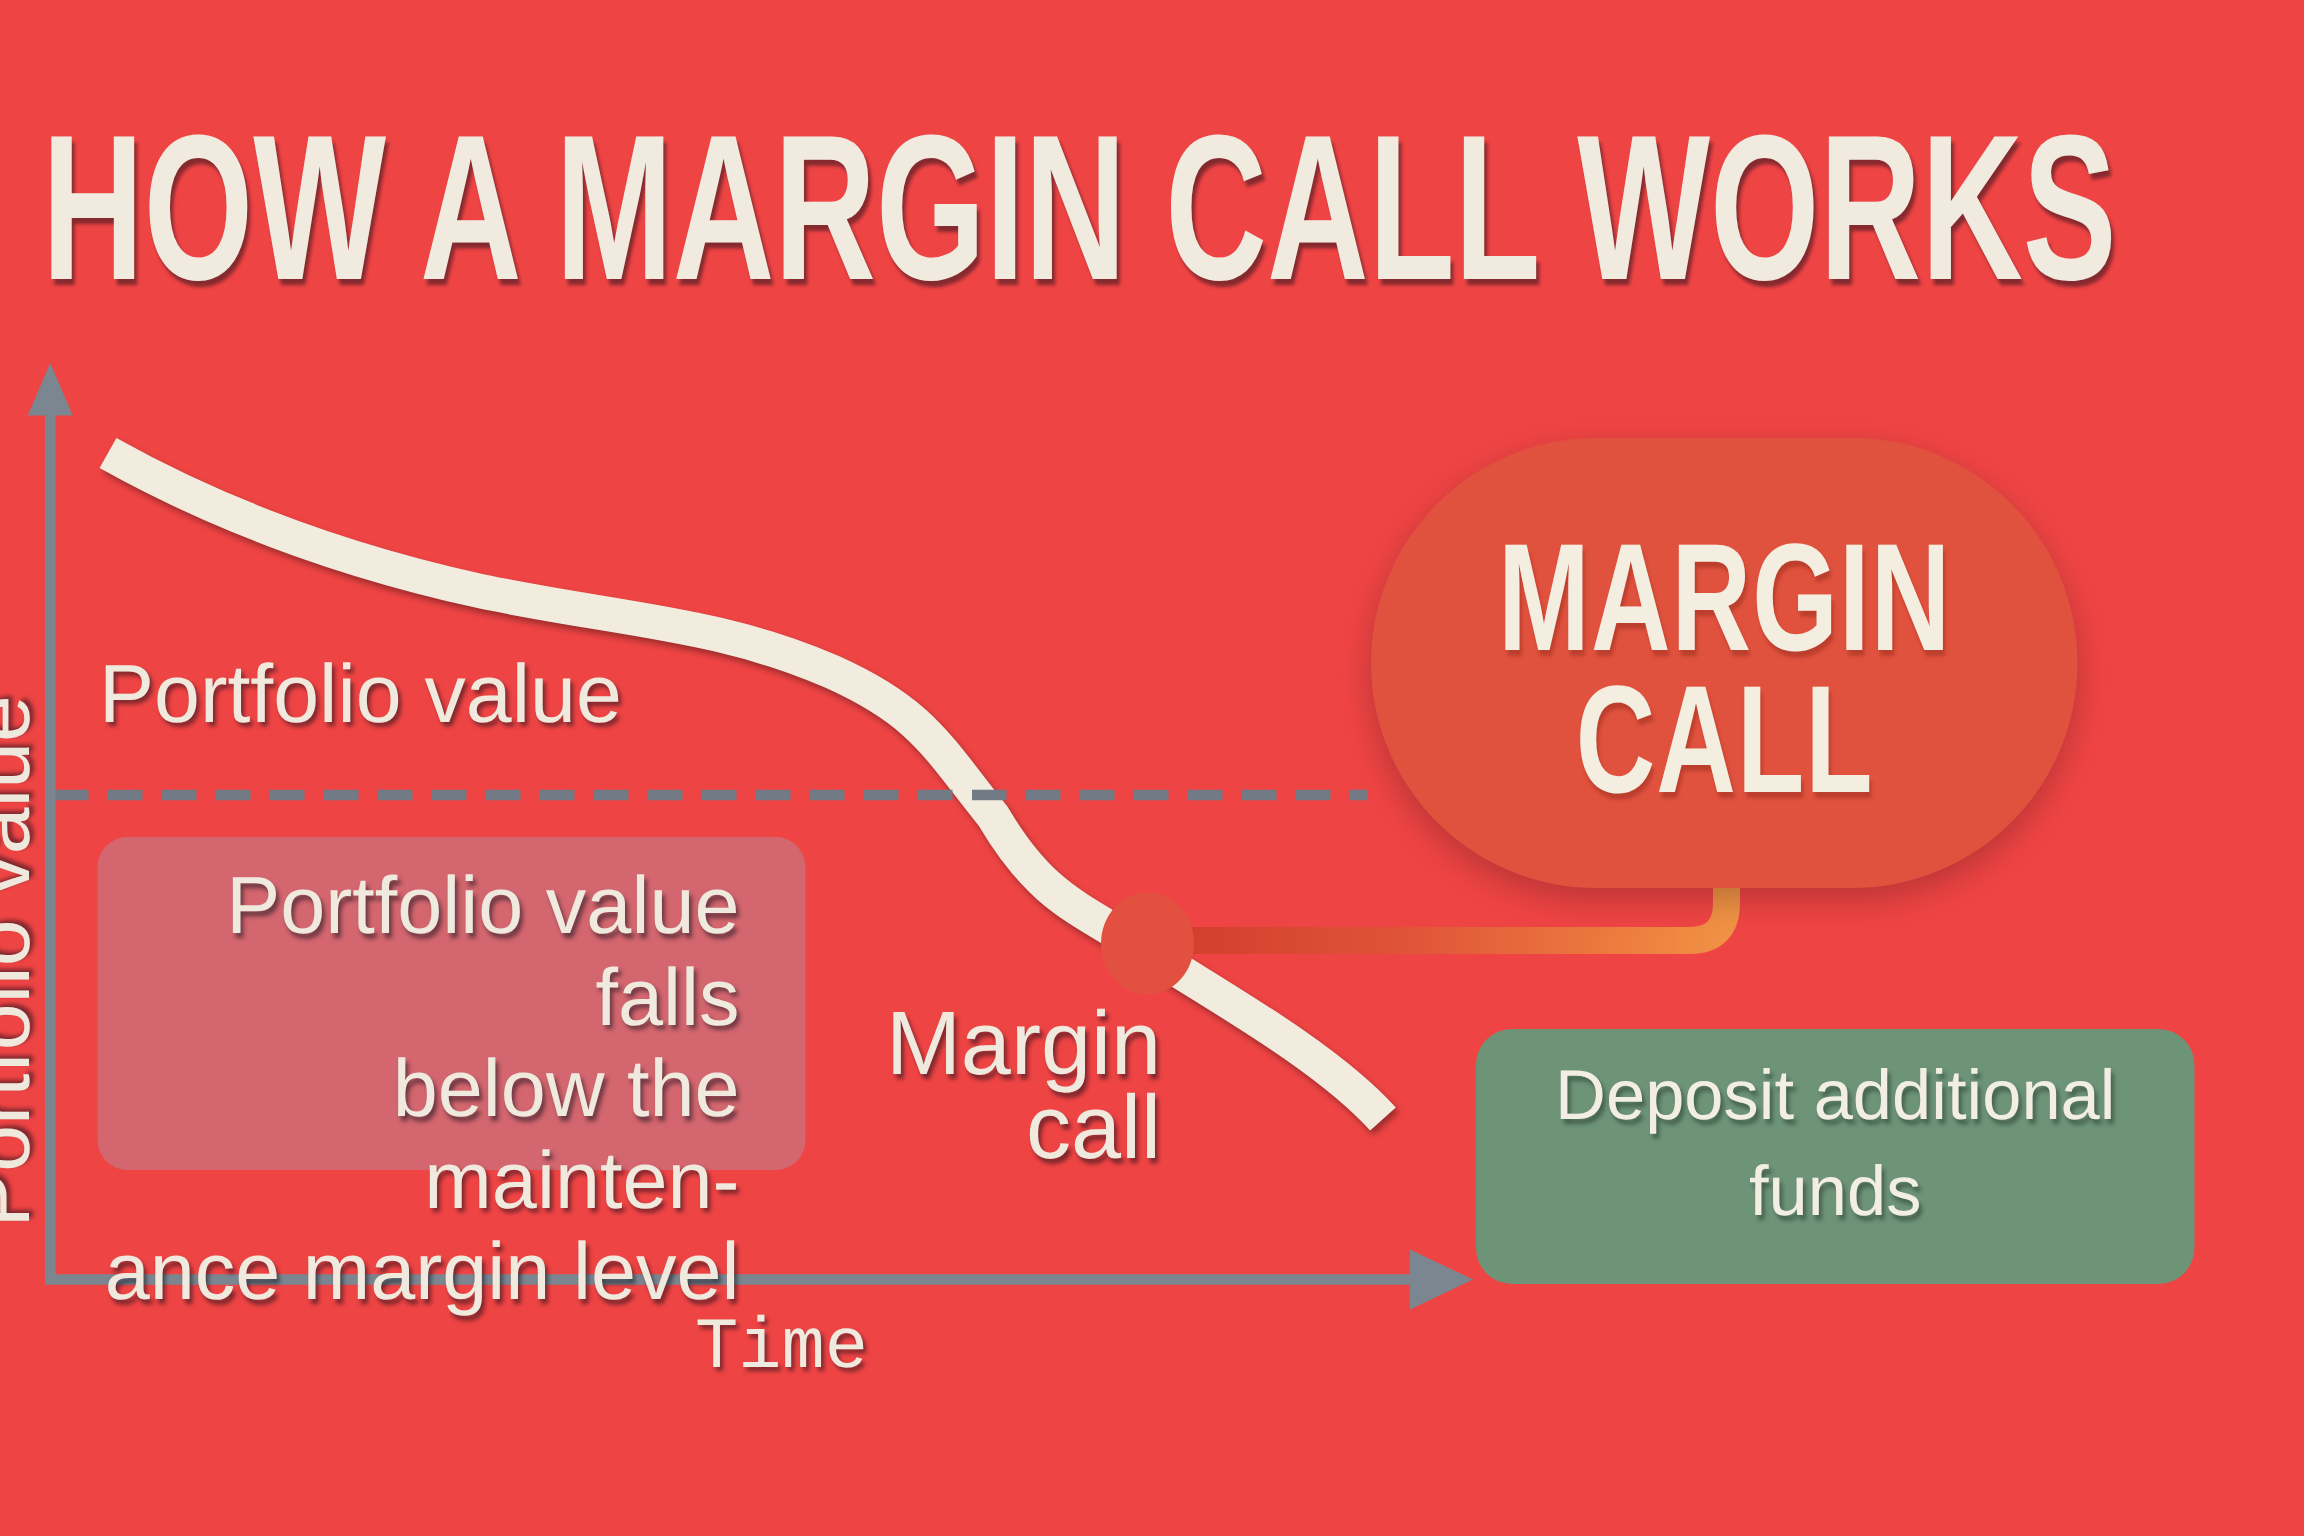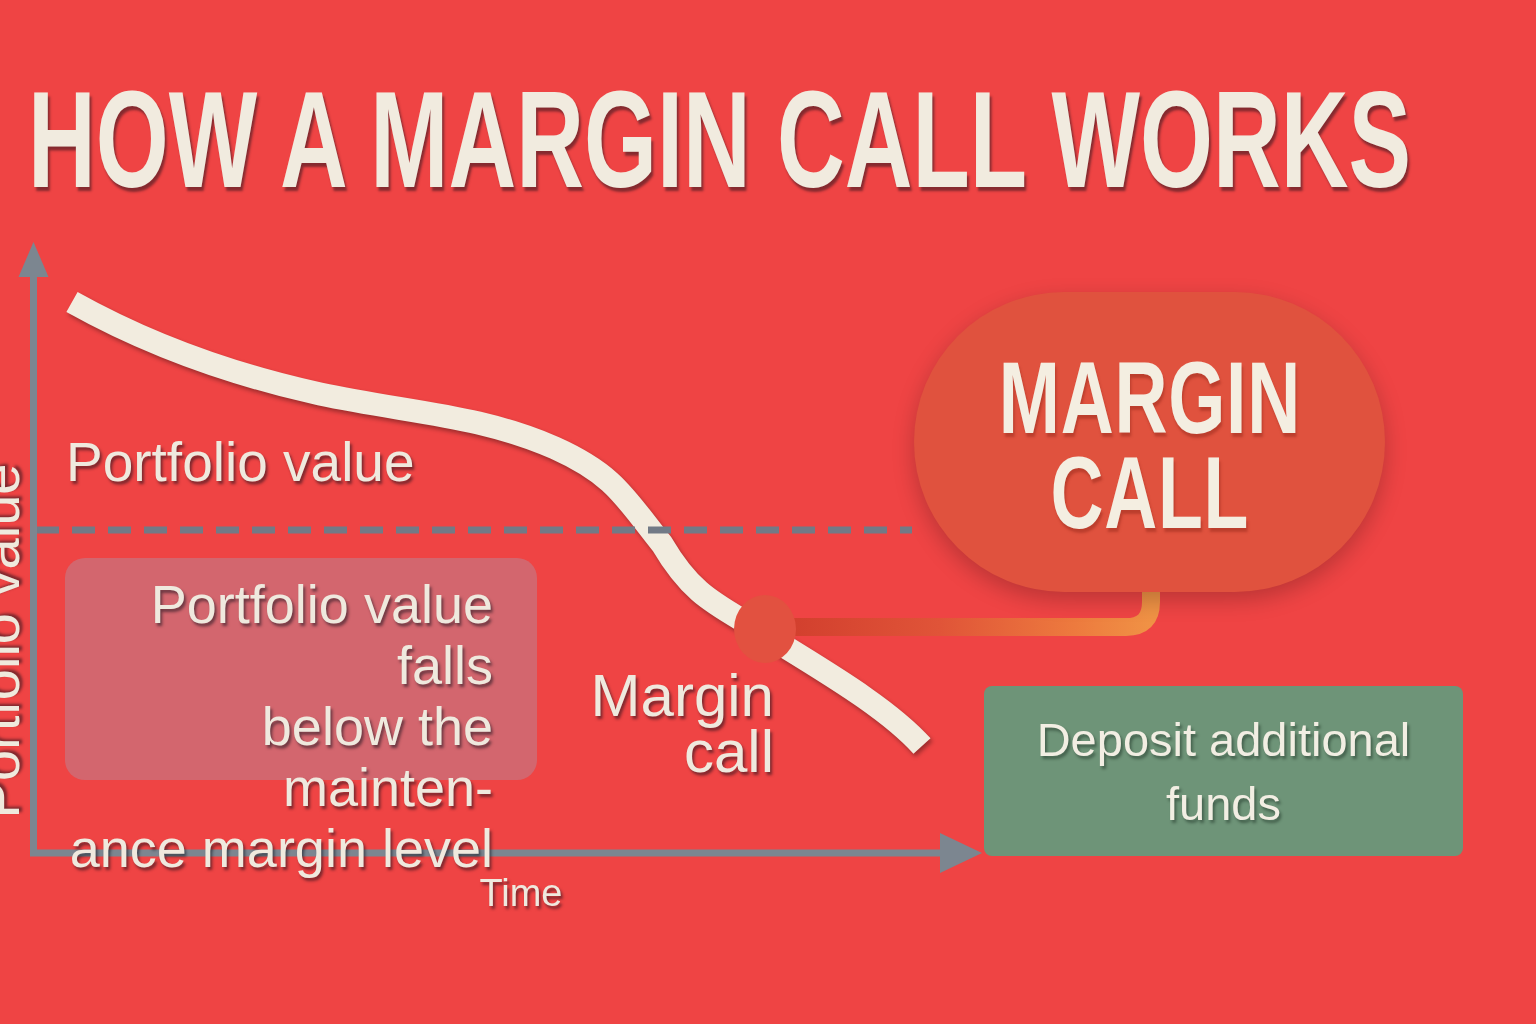--- a/index.html
+++ b/index.html
@@ -25,21 +25,21 @@
   .y-axis-title{
     left:-190px;top:608px;width:380px;height:66px;
     text-align:center;font-size:56px;line-height:66px;
     transform:rotate(-90deg);color:#efe9dd;
   }
   .curve-label{left:66px;top:430px;font-size:55px;font-weight:400;}
   .point-label{
     left:514px;top:668px;width:260px;text-align:right;
     font-size:60px;line-height:.93;white-space:pre-line;
   }
-  .time-label{left:431px;top:872px;width:180px;text-align:center;font-size:38px;}
+  .time-label{left:431px;top:872px;width:180px;text-align:center;font-size:48px;font-family:Liberation Mono, monospace;}
   
   .explain-box{
     position:absolute;left:65px;top:558px;width:472px;height:222px;z-index:2;
     background:rgba(151,173,199,.32);border-radius:20px;
     box-sizing:border-box;padding:16px 44px 0 0;
     text-align:right;font-size:54px;line-height:1.13;white-space:pre-line;
     text-shadow:2px 3px 3px rgba(5,10,22,.5);
   }
   .bubble{
     position:absolute;left:914px;top:292px;width:471px;height:300px;z-index:2;
@@ -48,22 +48,22 @@
     box-shadow:0 8px 22px rgba(0,0,0,.22);
   }
   .bubble-text{
     font-size:102px;font-weight:800;line-height:.93;text-align:center;
     color:#f4eee1;white-space:pre-line;letter-spacing:1px;
     transform:scaleX(.72);padding-top:8px;
     text-shadow:2px 4px 3px rgba(120,25,15,.35);
   }
   .action-box{
     position:absolute;left:984px;top:686px;width:479px;height:170px;z-index:2;
-    background:#6e9478;border-radius:8px;
-    box-sizing:border-box;padding-top:22px;
+    background:#6e9478;border-radius:24px;
+    box-sizing:border-box;padding-top:12px;
     text-align:center;font-size:47px;line-height:1.36;white-space:pre-line;
     color:#f2eee3;text-shadow:2px 3px 3px rgba(5,20,12,.4);
   }
 </style>
 </head>
 <body>
 
 <div id="stage">
 
   <div class="title">HOW A MARGIN CALL WORKS</div>

